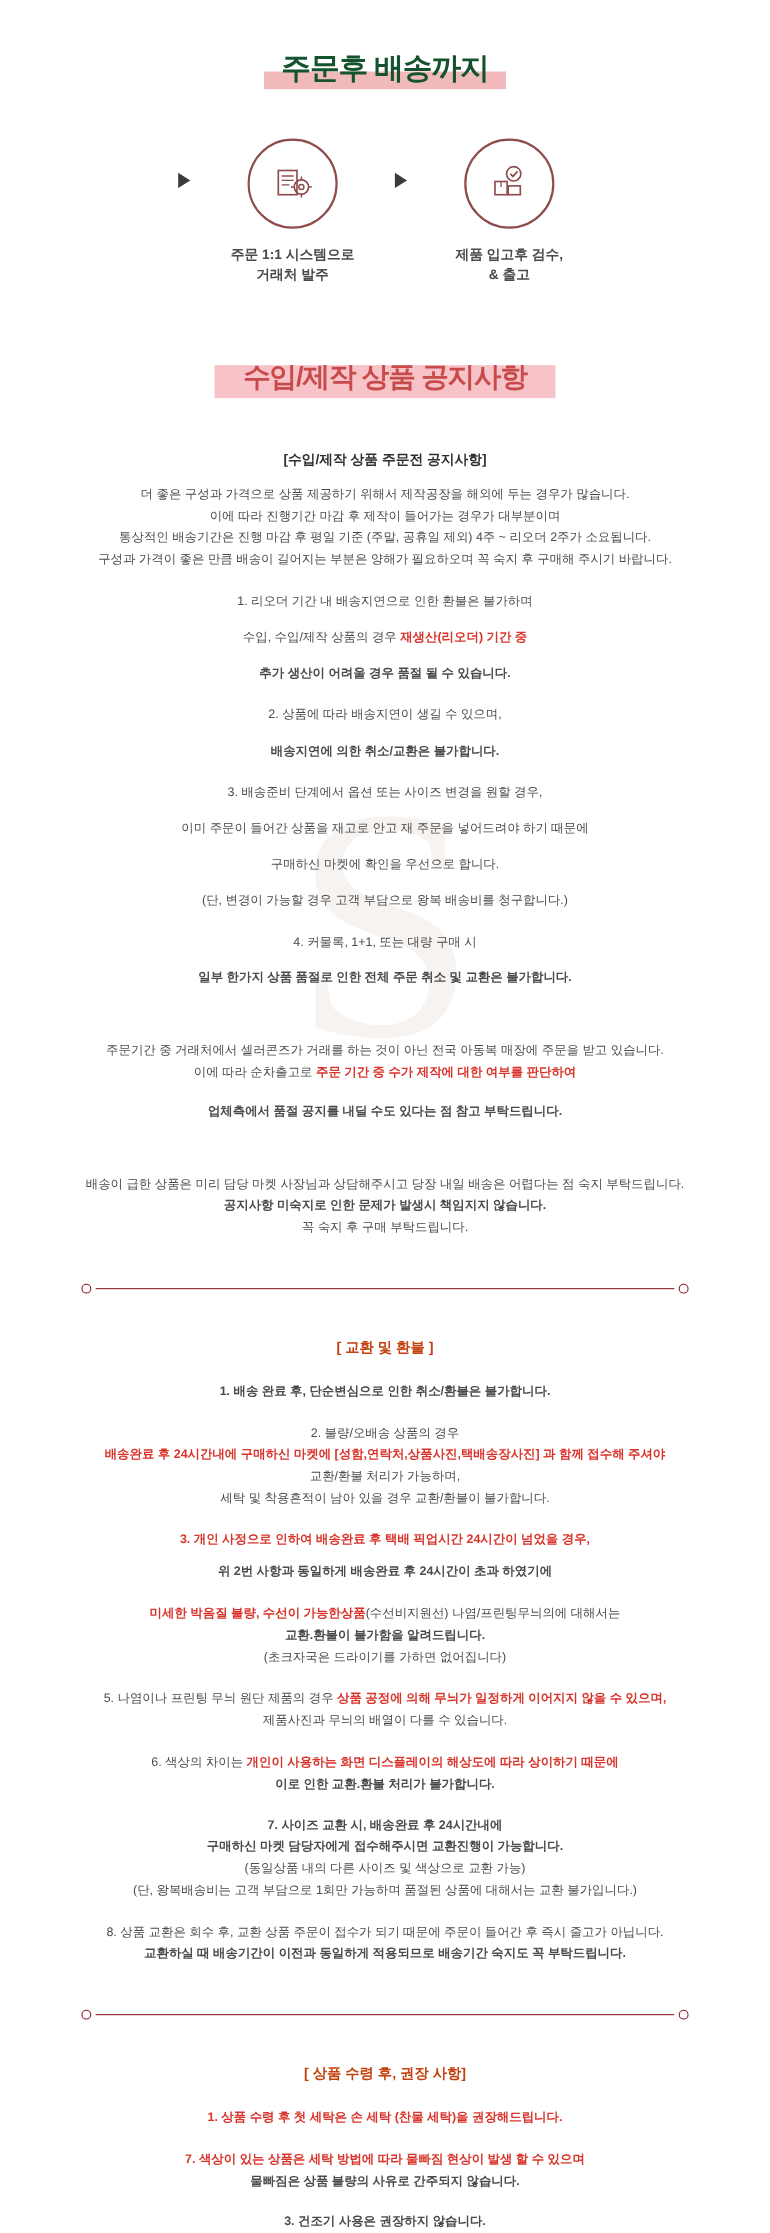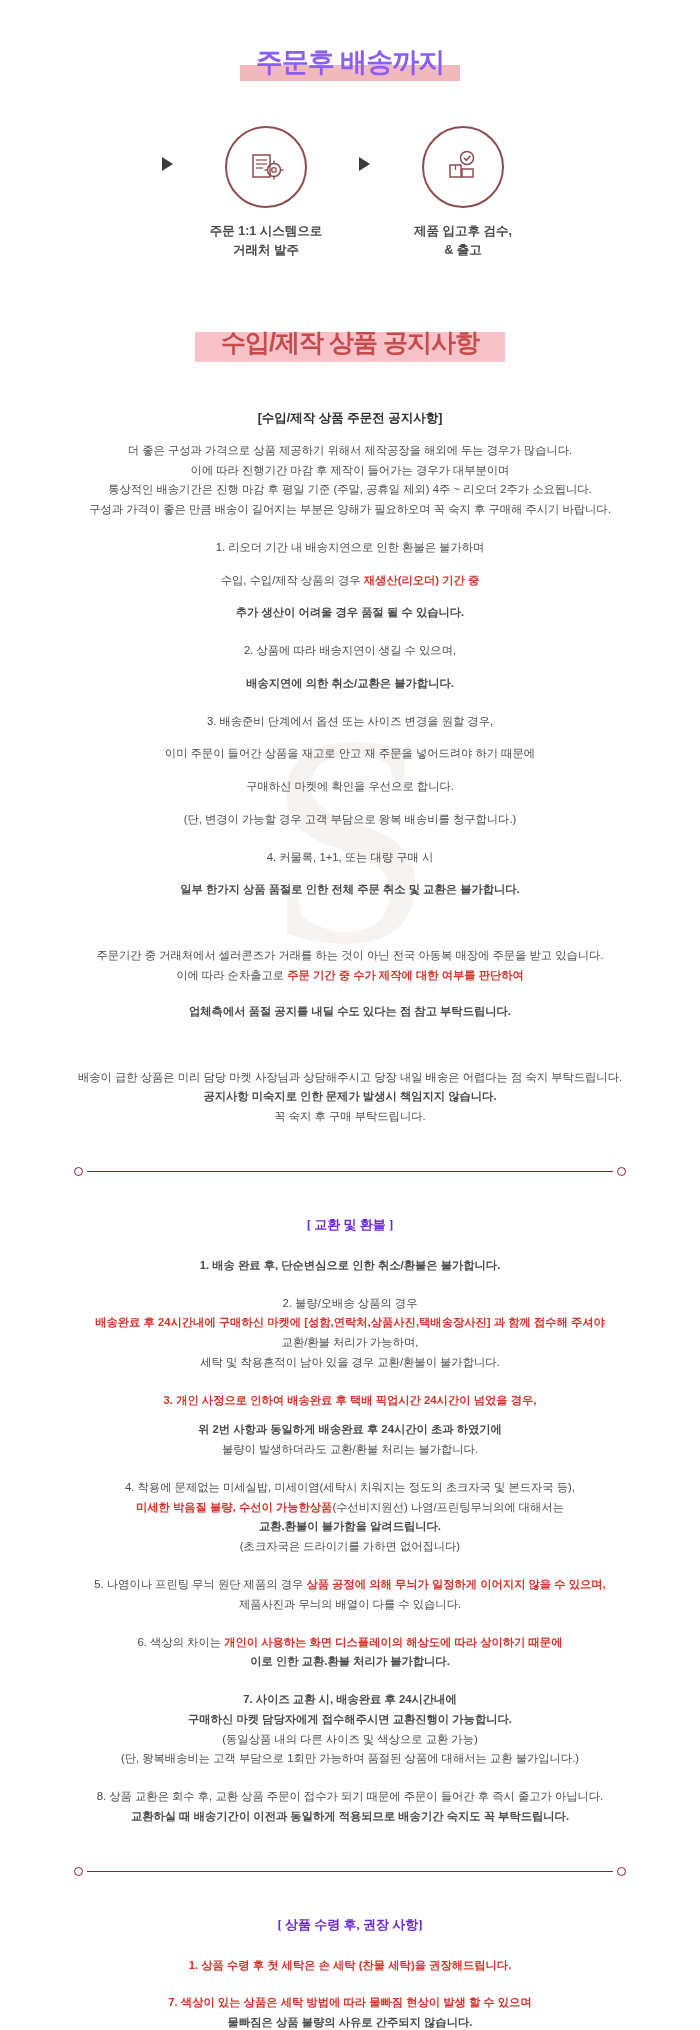--- a/index.html
+++ b/index.html
@@ -40,21 +40,21 @@
   
   .top-banner {
     text-align: center;
     padding-top: 42px;
   }
   .top-banner .title {
     display: inline-block;
     position: relative;
     font-size: 27px;
     font-weight: bold;
-    color: #8b5cf6;
+    color: #14532d;
     letter-spacing: -1px;
     padding: 2px 16px 4px 16px;
   }
   .top-banner .title::before {
     content: "";
     position: absolute;
     left: 0; right: 0;
     bottom: 3px;
     height: 16px;
     background: #f2b9bd;
@@ -164,24 +164,23 @@
     height: 7px;
     border: 1px solid #8f1f2a;
     border-radius: 50%;
     margin: 0 4px;
     background: #fff;
   }
 
   .bracket-head {
     font-size: 13px;
     font-weight: bold;
-    color: #6d28d9;
+    color: #c2410c;
     text-align: center;
     margin-bottom: 22px;
-    font-family: Liberation Serif, serif;
   }
 
   .item {
     margin-top: 18px;
   }
   .item:first-child { margin-top: 0; }
 </style>
 </head>
 <body>
 
@@ -304,25 +303,23 @@
       <div class="item">
         <p class="line">2. 불량/오배송 상품의 경우</p>
         <p class="line" style="margin-top:0;"><span class="redbold">배송완료 후 24시간내에 구매하신 마켓에 [</span><span class="redbold">성함,연락처,상품사진,택배송장사진</span><span class="redbold">] 과 함께 접수해 주셔야</span></p>
         <p class="line" style="margin-top:0;">교환/환불 처리가 가능하며,</p>
         <p class="line" style="margin-top:0;">세탁 및 착용흔적이 남아 있을 경우 교환/환불이 불가합니다.</p>
       </div>
 
       <div class="item">
         <p class="line"><span class="redbold">3. 개인 사정으로 인하여 배송완료 후 </span><span class="redbold">택배 픽업시간 24시간이 넘었을 경우,</span></p>
         <p class="line redbold" style="margin-top:10px;">위 2번 사항과 동일하게 배송완료 후 24시간이 초과 하였기에</p>
-        <p class="line" style="margin-top:0;">불량이 발생하더라도 교환/환불 처리는 불가합니다.</p>
-      </div>
-
-      <div class="item">
-        <p class="line">4. 착용에 문제없는 미세실밥, 미세이염(세탁시 치워지는 정도의 초크자국 및 본드자국 등),</p>
+      </div>
+
+      <div class="item">
         <p class="line" style="margin-top:0;"><span class="redbold">미세한 박음질 불량, 수선이 가능한상품</span><span>(수선비지원선) 나염/프린팅무늬의에 대해서는</span></p>
         <p class="line redbold" style="margin-top:0;">교환.환불이 불가함을 알려드립니다.</p>
         <p class="line" style="margin-top:0;">(초크자국은 드라이기를 가하면 없어집니다)</p>
       </div>
 
       <div class="item">
         <p class="line"><span>5. 나염이나 프린팅 무늬 원단 제품의 경우 </span><span class="redbold">상품 공정에 의해 무늬가 일정하게 이어지지 않을 수 있으며,</span></p>
         <p class="line" style="margin-top:0;">제품사진과 무늬의 배열이 다를 수 있습니다.</p>
       </div>
 

